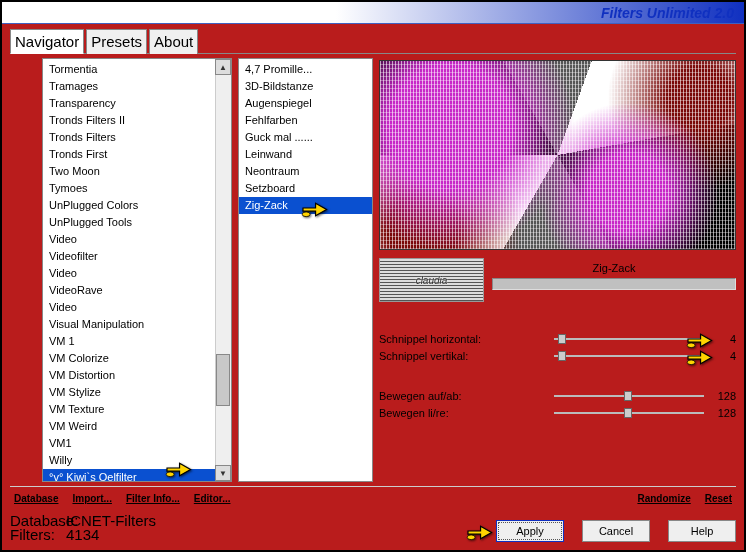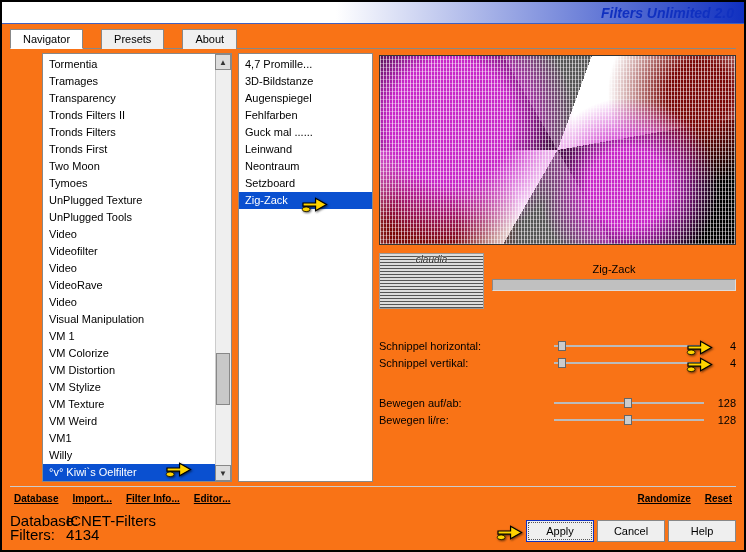--- a/index.html
+++ b/index.html
@@ -1,22 +1,22 @@
 <!DOCTYPE html>
 <html><head>
 <meta charset="utf-8">
 <style>
   * { box-sizing: border-box; }
   body { margin: 0; font-family: Tahoma, Arial, sans-serif; font-size: 11px; background: #000; }
-  .window { width: 746px; height: 552px; background: #f97316; border: 2px solid #000; position: relative; }
+  .window { width: 746px; height: 552px; background: #b91c1c; border: 2px solid #000; position: relative; }
   .titlebar { height: 22px; background: linear-gradient(90deg, #fff 0%, #fff 45%, #1030c0 100%); display: flex; justify-content: flex-end; align-items: center; padding-right: 10px; color: #1030c0; font-style: italic; font-weight: bold; font-size: 14px; border-bottom: 1px solid #4060c0; }
   .content { display: flex; flex-direction: column; height: calc(100% - 22px); padding: 4px 8px 8px 8px; }
 
   .tabs { display: flex; border-bottom: 1px solid #888; }
-  .tab { padding: 3px 12px; border: 1px solid #888; border-bottom: none; margin-right: 18px; background: #f0f0f0; cursor: default; position: relative; top: 1px; font-size: 11px; }
+  .tab { padding: 3px 4px; border: 1px solid #888; border-bottom: none; margin-right: 2px; background: #f0f0f0; cursor: default; position: relative; top: 1px; font-size: 15px; }
   .tab.active { background: #fff; border-bottom: 1px solid #fff; }
 
   .main-row { display: flex; flex: 1; margin-top: 4px; gap: 6px; min-height: 0; padding-left: 32px; }
 
   .col1, .col2 { border: 1px solid #888; background: #fff; overflow-y: auto; }
   .col1 { width: 190px; position: relative; }
   .col2 { width: 135px; position: relative; }
   .col3 { flex: 1; display: flex; flex-direction: column; }
 
   .list { padding: 2px 0; }
@@ -29,21 +29,21 @@
       repeating-linear-gradient(0deg, rgba(255,255,255,0.35) 0 1px, transparent 1px 4px),
       radial-gradient(circle at 20% 35%, #c828c8 0 20%, transparent 40%),
       radial-gradient(circle at 70% 70%, #c828c8 0 14%, transparent 32%),
       radial-gradient(circle at 12% 90%, #7a0808 0 10%, transparent 28%),
       radial-gradient(circle at 90% 20%, #7a0808 0 9%, transparent 26%),
       conic-gradient(from 20deg at 50% 50%, #fff 0 60deg, #000 60deg 130deg, #555 130deg 190deg, #fff 190deg 250deg, #000 250deg 310deg, #555 310deg 360deg);
     filter: blur(0.4px);
   }
 
   .name-row { display: flex; align-items: center; margin-top: 8px; gap: 8px; }
-  .logo { width: 105px; height: 56px; background: repeating-linear-gradient(0deg, #555 0px 1px, #ddd 1px 3px); position: relative; border: 1px solid #999; display: flex; align-items: flex-start; justify-content: center; }
+  .logo { width: 105px; height: 44px; background: repeating-linear-gradient(0deg, #555 0px 1px, #ddd 1px 3px); position: relative; border: 1px solid #999; display: flex; align-items: center; justify-content: center; }
   .logo span { color: #333; font-size: 10px; font-style: italic; text-shadow: 0 0 2px #fff; }
   .filter-name-box { flex: 1; height: 40px; display: flex; flex-direction: column; }
   .filter-name-label { text-align: center; height: 18px; line-height: 16px; font-size: 11px; }
   .progress-bg { height: 12px; background: #c0c0c0; border: 1px inset #ddd; }
 
   .params { margin-top: 28px; }
   .param-row { display: flex; align-items: center; margin: 1px 0; height: 16px; }
   .param-label { flex: 1; font-size: 11px; }
   .param-slider { width: 150px; height: 14px; position: relative; margin: 0 6px; }
   .param-slider::before { content: ""; position: absolute; left: 0; right: 0; top: 6px; height: 2px; background: #bbb; }
@@ -51,21 +51,21 @@
   .param-value { width: 26px; text-align: right; font-size: 11px; }
   .param-gap { height: 22px; }
 
   .mid-buttons { display: flex; gap: 14px; border-top: 1px solid #ccc; padding: 6px 4px; margin-top: 4px; }
   .mid-buttons .lbtn { font-weight: bold; text-decoration: underline; font-size: 10px; cursor: default; }
   .mid-spacer { flex: 1; }
 
   .bottom-info { display: flex; justify-content: space-between; align-items: flex-end; margin-top: 4px; }
   .db-info { font-size: 15px; line-height: 14px; }
   .db-info .k { display: inline-block; width: 56px; }
-  .btns { display: flex; gap: 3px; border-radius: 11px; }
+  .btns { display: flex; gap: 18px; border-radius: 11px; }
   .btn { width: 68px; height: 22px; border: 1px solid #888; background: #efefef; font-size: 11px; display: flex; align-items: center; justify-content: center; cursor: default; }
   .btn.default { border: 1px solid #1030c0; outline: 1px dotted #555; outline-offset: -3px; }
 
   .hand { position: absolute; width: 30px; height: 22px; pointer-events: none; z-index: 10; }
   .hand svg { width: 100%; height: 100%; filter: drop-shadow(1px 1px 1px rgba(0,0,0,0.6)); }
 
   .scroll-thumb { position: absolute; right: 1px; top: 70%; width: 14px; height: 52px; background: #c8c8c8; border: 1px solid #888; }
   .scroll-track { position: absolute; right: 0; top: 0; bottom: 0; width: 16px; background: #efefef; border-left: 1px solid #ccc; }
   .scroll-btn { position: absolute; right: 0; width: 16px; height: 16px; background: #ddd; border: 1px solid #888; display: flex; align-items: center; justify-content: center; font-size: 8px; color: #333; }
   .sb-top { top: 0; } .sb-bot { bottom: 0; }
@@ -90,21 +90,21 @@
       <div class="col1">
         <div class="list" id="list1">
             <div class="list-item">Tormentia</div>
             <div class="list-item">Tramages</div>
             <div class="list-item">Transparency</div>
             <div class="list-item">Tronds Filters II</div>
             <div class="list-item">Tronds Filters</div>
             <div class="list-item">Tronds First</div>
             <div class="list-item">Two Moon</div>
             <div class="list-item">Tymoes</div>
-            <div class="list-item">UnPlugged Texture</div>
+            <div class="list-item">UnPlugged Colors</div>
             <div class="list-item">UnPlugged Tools</div>
             <div class="list-item">Video</div>
             <div class="list-item">Videofilter</div>
             <div class="list-item">Video</div>
             <div class="list-item">VideoRave</div>
             <div class="list-item">Video</div>
             <div class="list-item">Visual Manipulation</div>
             <div class="list-item">VM 1</div>
             <div class="list-item">VM Colorize</div>
             <div class="list-item">VM Distortion</div>

